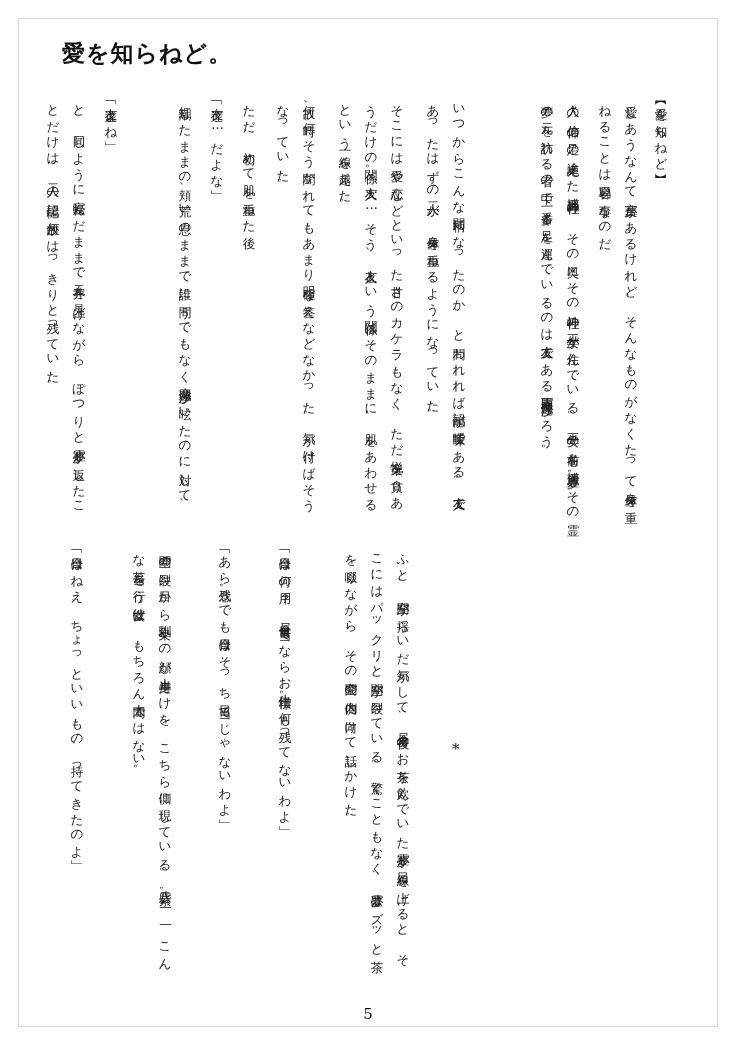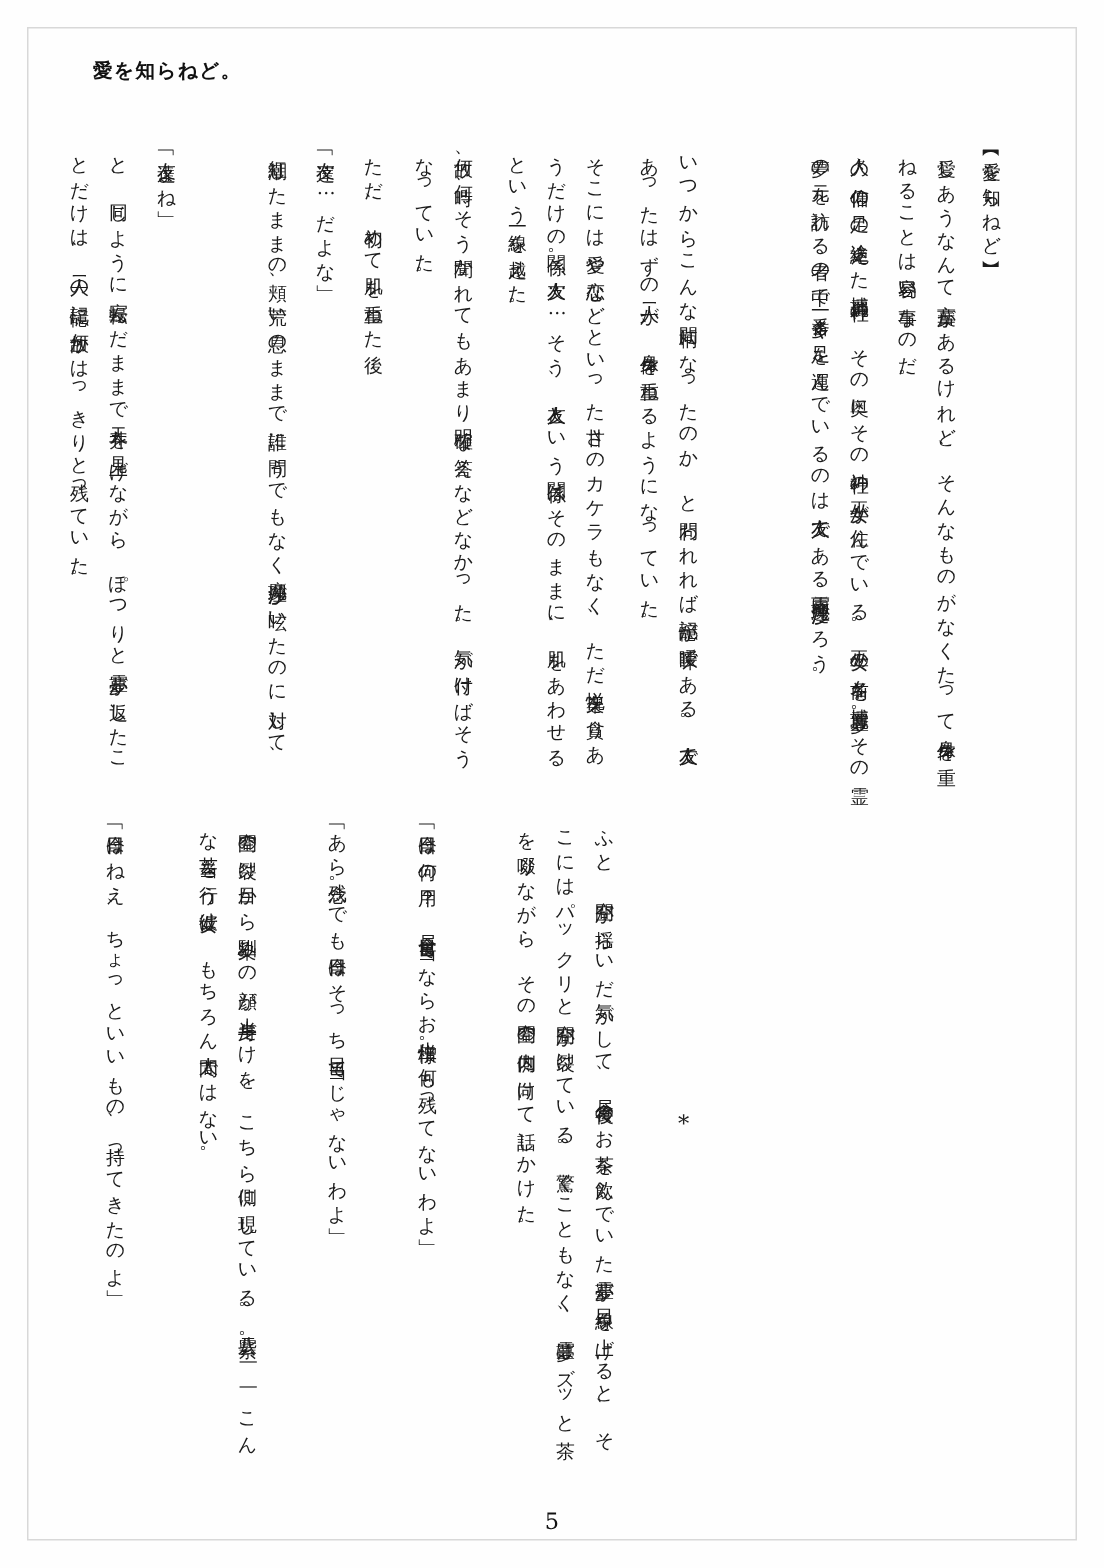--- a/index.html
+++ b/index.html
@@ -28,21 +28,21 @@
     top: 18px;
     width: 700px;
     height: 1009px;
     border: 1px solid #d8d8d8;
     box-sizing: border-box;
   }
   .header-title {
     position: absolute;
     left: 62px;
     top: 38px;
-    font-size: 13px;
+    font-size: 23px;
     font-weight: bold;
     letter-spacing: 1px;
     font-family: "DejaVu Sans", "Liberation Sans", sans-serif;
     color: #111;
   }
   
   .body-col {
     position: absolute;
     writing-mode: vertical-rl;
     -webkit-writing-mode: vertical-rl;

